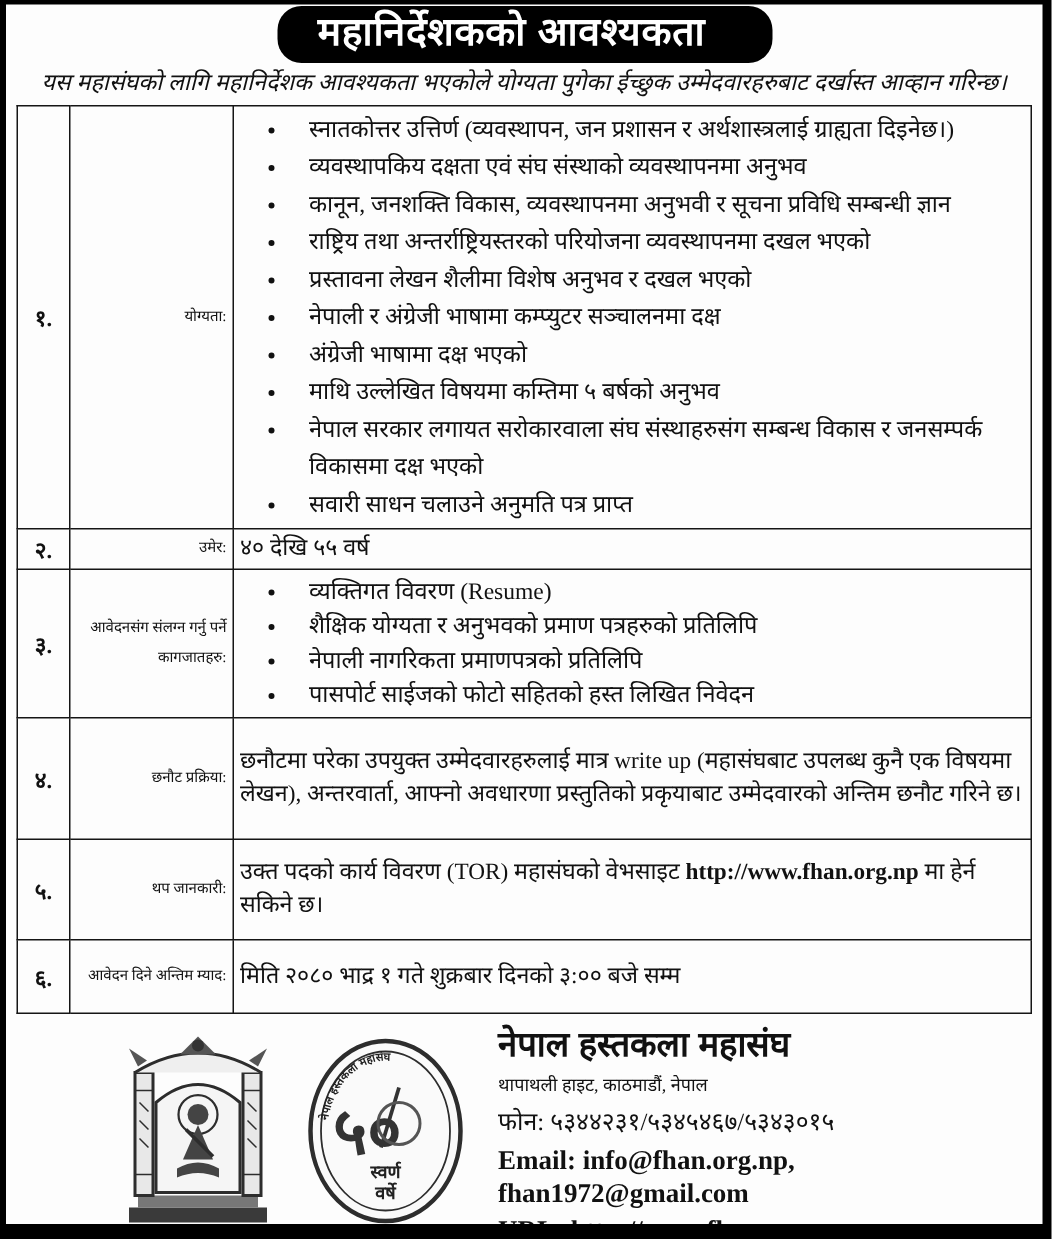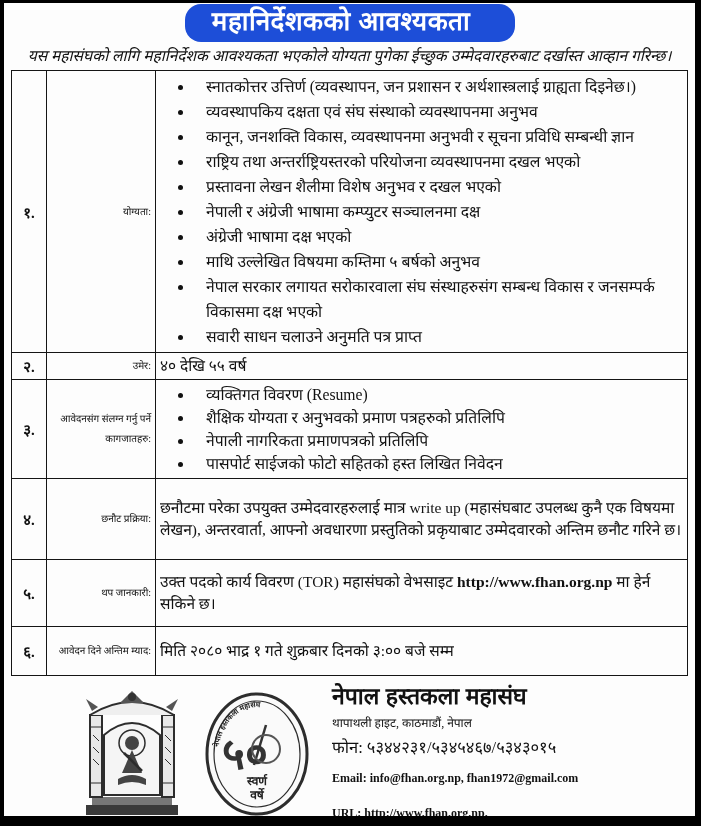--- a/index.html
+++ b/index.html
@@ -14,21 +14,21 @@
   .page{
     position:absolute;
     top:3px;left:4px;right:6px;bottom:10px;
     background:#fdfdfd;
     overflow:hidden;
   }
   
   .banner{
     width:330px;
     margin:1px auto 0 auto;
-    background:#1d4ed8;
+    background:#000000;
     border-radius:16px;
     text-align:center;
     padding:2px 25px 6px 8px;
     box-sizing:border-box;
   }
   .banner .t{
     color:#fff;
     font-family:"Liberation Sans","DejaVu Sans",sans-serif;
     font-weight:bold;
     font-size:26px;
@@ -113,22 +113,22 @@
     font-family:"Liberation Sans","DejaVu Sans",sans-serif;
     font-weight:bold;
     font-size:23px;
     line-height:28px;
   }
   .orgaddr{font-size:12px;line-height:21px;}
   .orgphone{font-size:16.5px;line-height:22px;font-family:Liberation Serif, serif;}
   .orgemail,.orgurl{
     font-family:"Liberation Serif",serif;
     font-weight:bold;
-    font-size:12px;
-    line-height:32px;
+    font-size:18px;
+    line-height:22px;
   }
   svg text{font-family:"Liberation Sans","DejaVu Sans",sans-serif;}
 </style>
 </head>
 <body>
 
 <div class="page">
 
   <div class="banner">
     <div class="t">महानिर्देशकको आवश्यकता</div>

